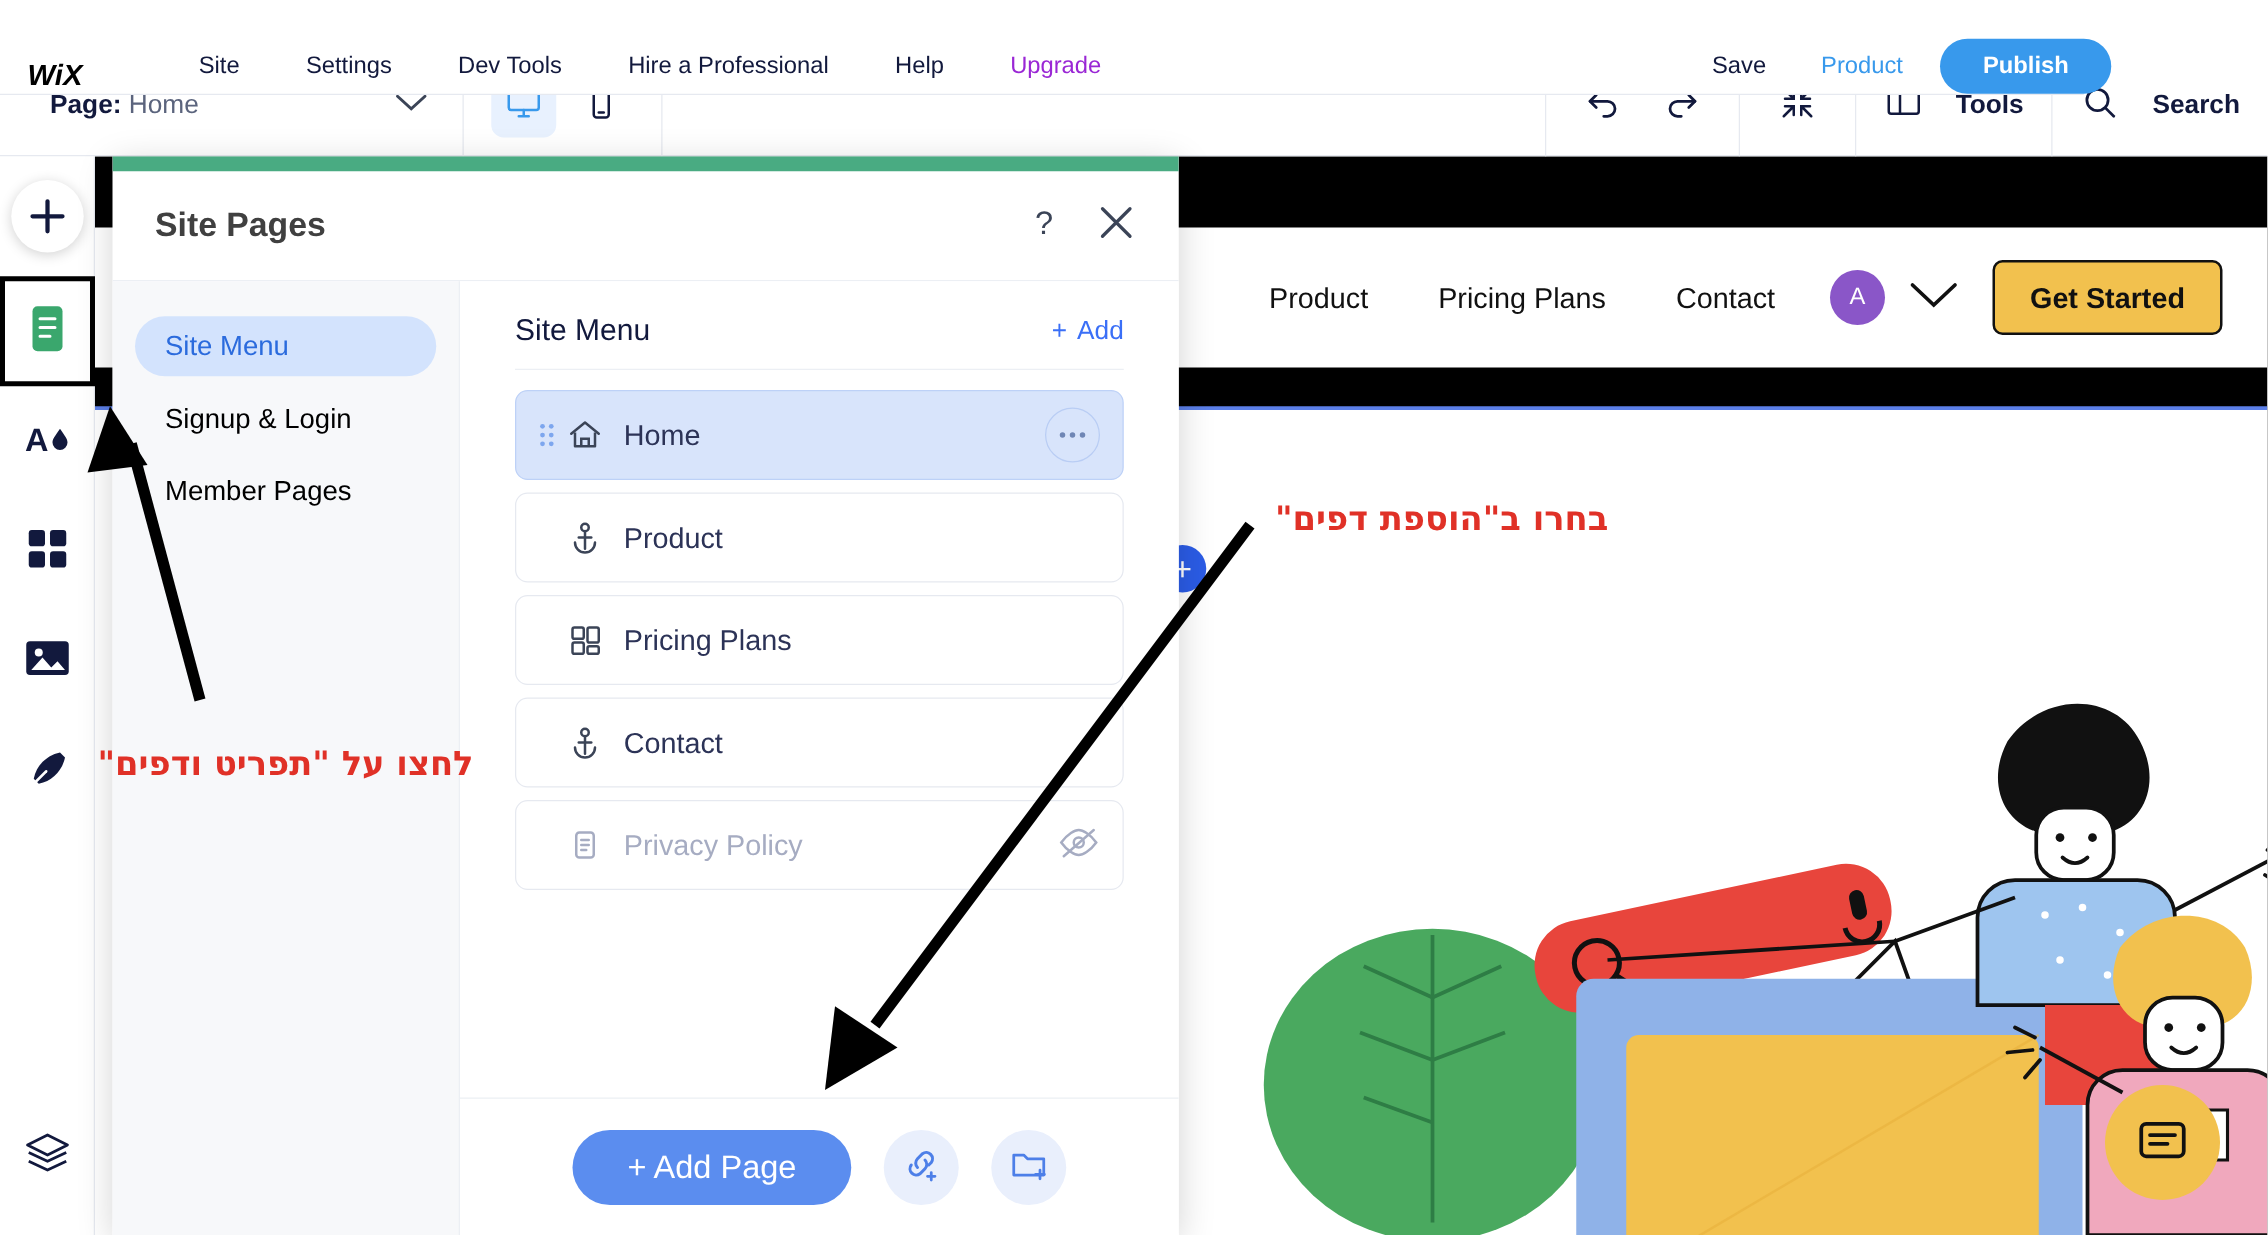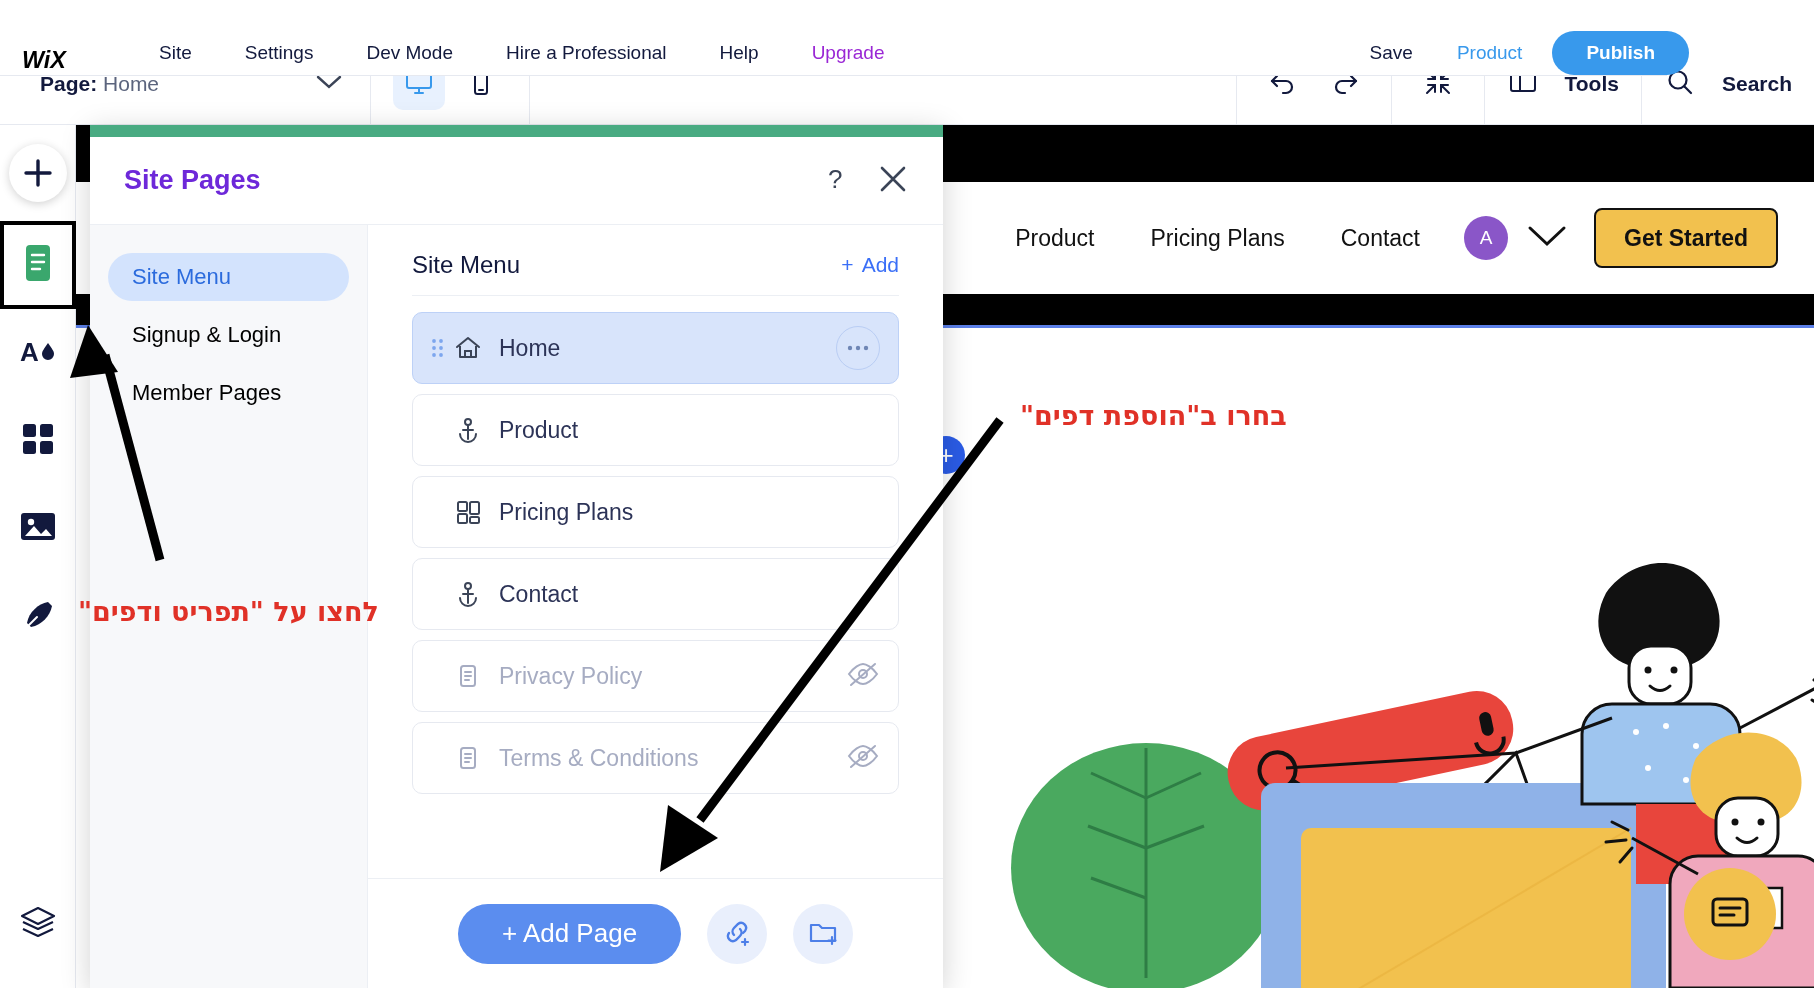--- a/index.html
+++ b/index.html
@@ -125,21 +125,21 @@
   .panel {
     position: absolute; left: 90px; top: 125px; width: 853px; height: 863px;
     background: #fff; box-shadow: 0 6px 28px rgba(0,0,0,.18); z-index: 50;
     display: flex; flex-direction: column; overflow: hidden;
   }
   .panel-topbar { height: 12px; background: #49ab82; flex: 0 0 12px; }
   .panel-head {
     height: 88px; display: flex; align-items: center; padding: 0 34px;
     border-bottom: 1px solid #eceff4; flex: 0 0 88px;
   }
-  .panel-title { font-size: 27px; font-weight: bold; color: #6d28d9; }
+  .panel-title { font-size: 27px; font-weight: bold; color: #404040; }
   .panel-head-actions { margin-left: auto; display: flex; align-items: center; gap: 24px; }
   .panel-body { flex: 1; display: flex; min-height: 0; }
   .panel-side {
     width: 278px; background: #f7f8fa; border-right: 1px solid #eceff4;
     padding-top: 28px; flex: 0 0 278px;
   }
   .side-item {
     margin: 0 18px 10px 18px; height: 48px; border-radius: 24px;
     display: flex; align-items: center; padding: 0 24px;
     font-size: 22px; color: #000000; cursor: pointer; white-space: nowrap;
@@ -198,21 +198,21 @@
 
 <div id="root">
 
   <div class="topbar">
     <svg class="wix-logo" viewBox="0 0 100 34">
       <text x="0" y="27" font-family="Liberation Sans, sans-serif" font-size="30" font-weight="bold" font-style="italic" fill="#000">WiX</text>
     </svg>
     <div class="topmenu">
       <a href="#">Site</a>
       <a href="#">Settings</a>
-      <a href="#">Dev Mode</a>
+      <a href="#">Dev Tools</a>
       <a href="#">Hire a Professional</a>
       <a href="#">Help</a>
       <a href="#" class="upgrade">Upgrade</a>
     </div>
     <div class="topright">
       <a href="#" class="lnk">Save</a>
       <a href="#" class="lnk preview">Product</a>
       <button class="publish-btn">Publish</button>
     </div>
   </div>
@@ -581,39 +581,20 @@
               <span>
                 <svg width="34" height="26" viewBox="0 0 34 26">
                     <path d="M3 13 c5 -7 11 -10 14 -10 c3 0 9 3 14 10 c-5 7 -11 10 -14 10 c-3 0 -9 -3 -14 -10z" stroke="#a6acc2" stroke-width="2" fill="none"></path>
                     <circle cx="17" cy="13" r="4" stroke="#a6acc2" stroke-width="2" fill="none"></circle>
                     <path d="M5 24 L29 3" stroke="#a6acc2" stroke-width="2" stroke-linecap="round"></path>
                   </svg>
               </span>
             </span>
           </div>
 
-          <div class="page-row hidden-page">
-            <span class="drag-dots"></span>
-            <span class="pg-icon">
-              <svg width="30" height="30" viewBox="0 0 30 30">
-                  <rect x="8" y="5" width="14" height="20" rx="2.5" stroke="#a6acc2" stroke-width="2" fill="none"></rect>
-                  <path d="M12 11 h6 M12 15 h6 M12 19 h4" stroke="#a6acc2" stroke-width="2" stroke-linecap="round"></path>
-                </svg>
-            </span>
-            <span class="pg-label">Terms &amp; Conditions</span>
-            <span class="row-right">
-              <span>
-                <svg width="34" height="26" viewBox="0 0 34 26">
-                    <path d="M3 13 c5 -7 11 -10 14 -10 c3 0 9 3 14 10 c-5 7 -11 10 -14 10 c-3 0 -9 -3 -14 -10z" stroke="#a6acc2" stroke-width="2" fill="none"></path>
-                    <circle cx="17" cy="13" r="4" stroke="#a6acc2" stroke-width="2" fill="none"></circle>
-                    <path d="M5 24 L29 3" stroke="#a6acc2" stroke-width="2" stroke-linecap="round"></path>
-                  </svg>
-              </span>
-            </span>
-          </div>
 
         </div>
 
         <div class="panel-foot">
           <button class="add-page-btn">+ Add Page</button>
           <span class="round-btn">
             <span>
               <svg width="32" height="32" viewBox="0 0 32 32">
                   <path d="M13 19 a5 5 0 0 1 0 -7 l4 -4 a5 5 0 0 1 7 7 l-2 2" stroke="#4d7fe8" stroke-width="2.4" fill="none" stroke-linecap="round"></path>
                   <path d="M19 13 a5 5 0 0 1 0 7 l-4 4 a5 5 0 0 1 -7 -7" stroke="#4d7fe8" stroke-width="2.4" fill="none" stroke-linecap="round"></path>

